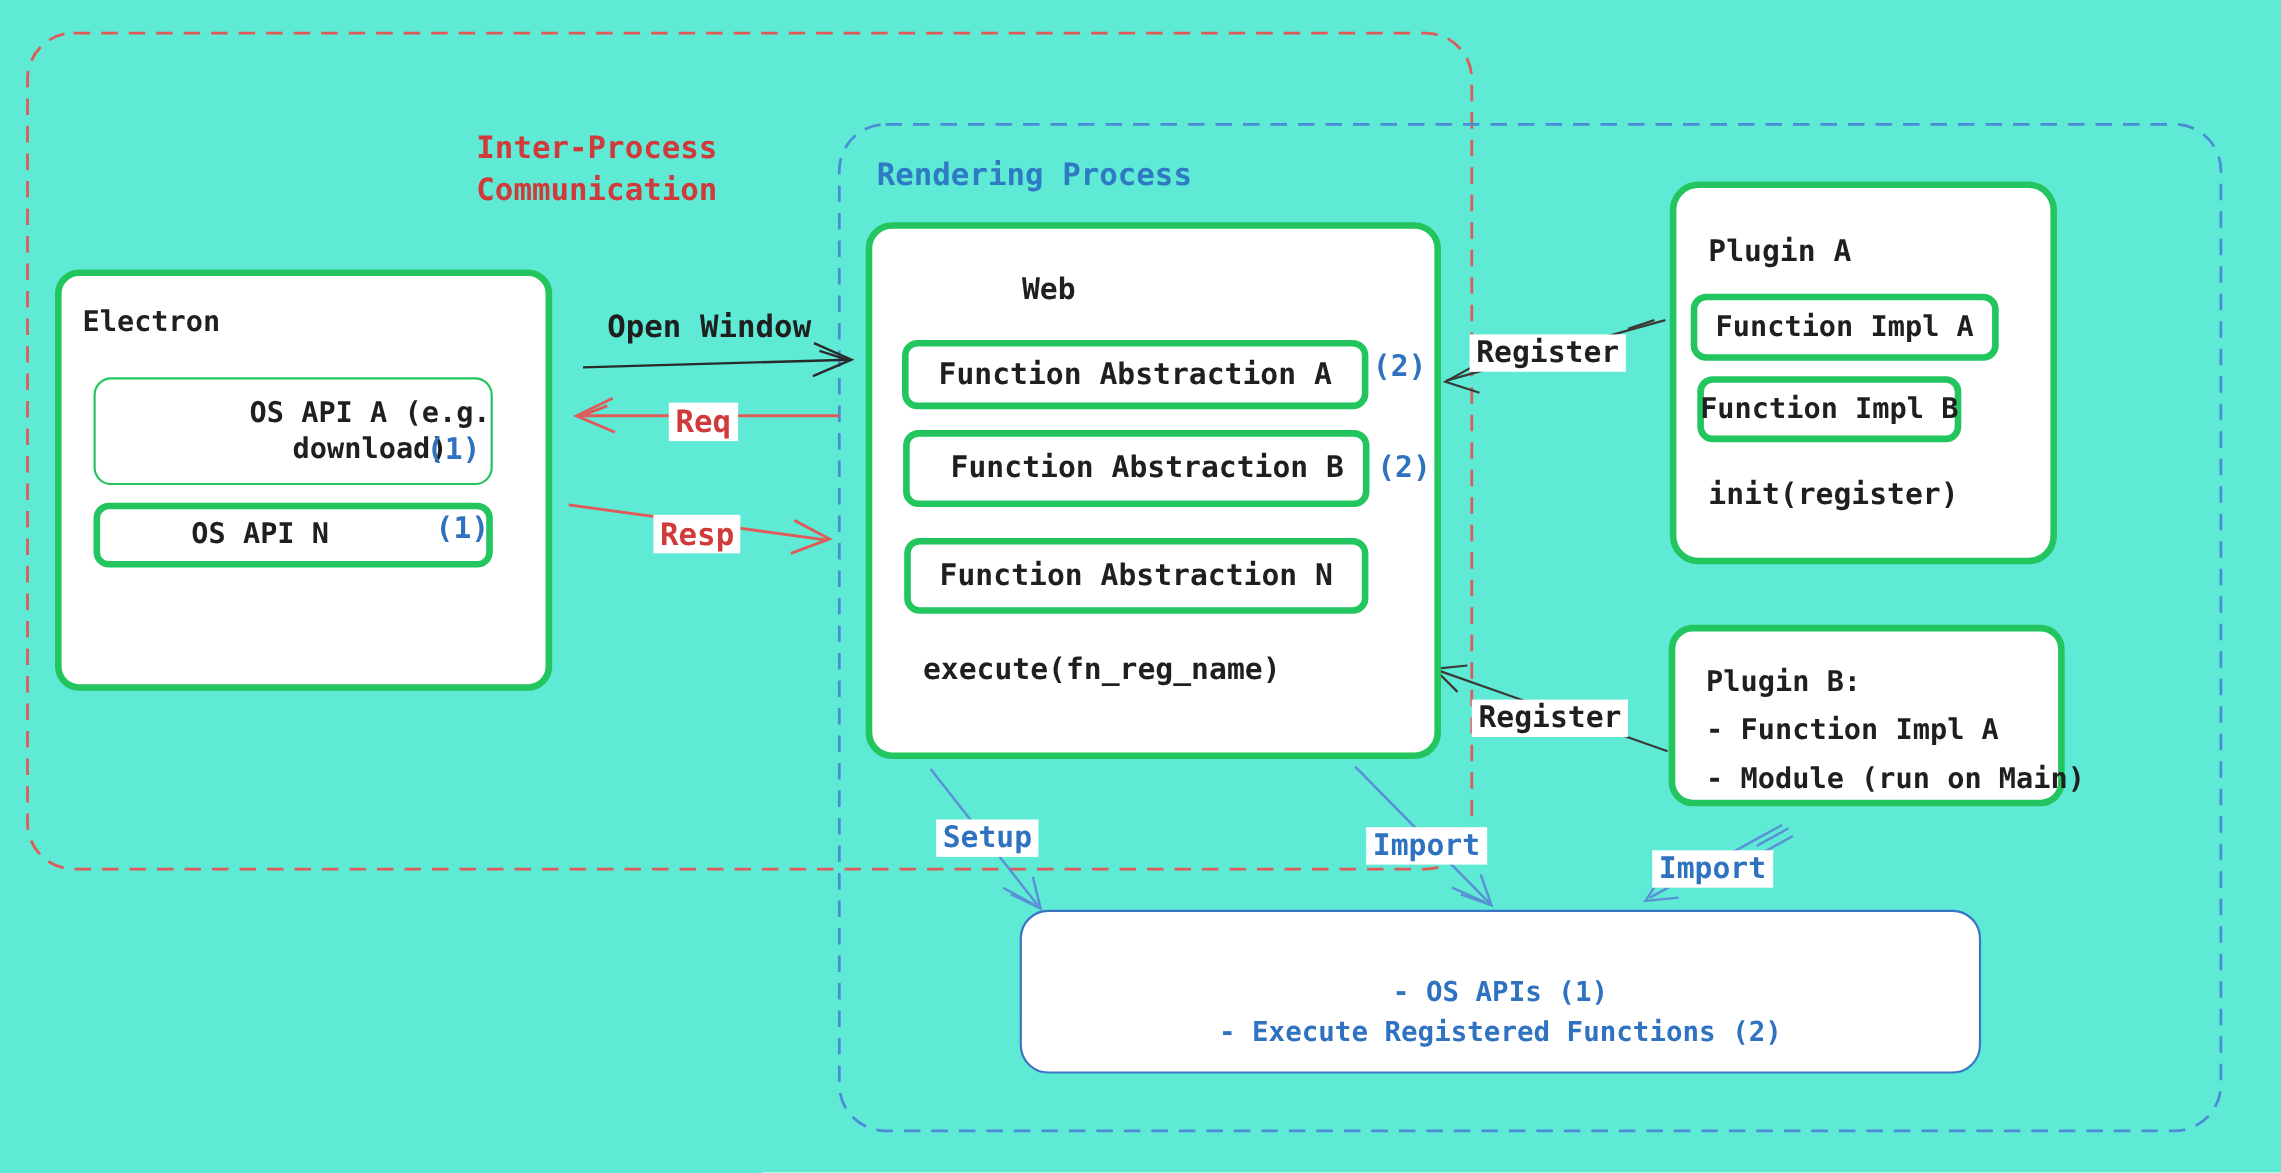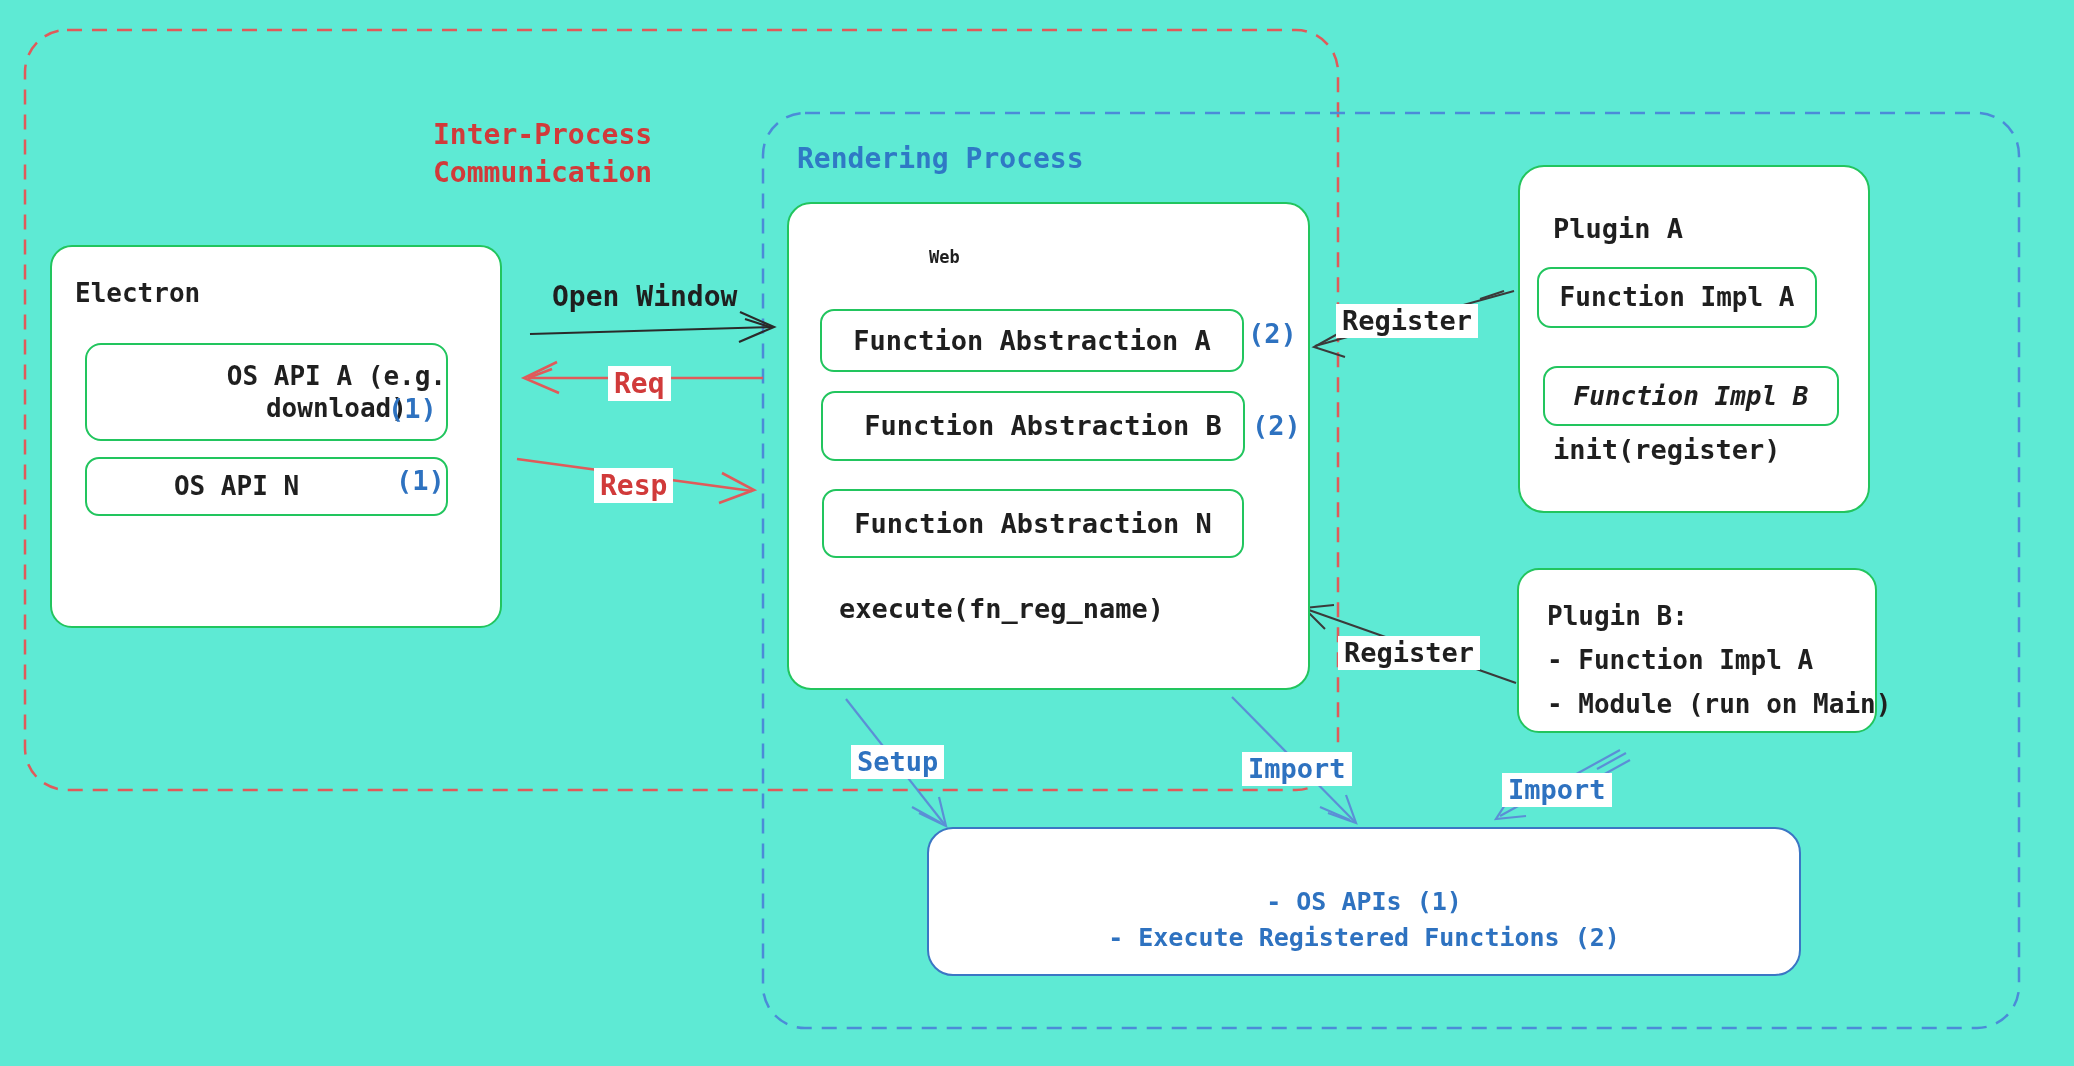--- a/index.html
+++ b/index.html
@@ -1,21 +1,21 @@
 <!DOCTYPE html>
 <html><head>
 <meta charset="utf-8">
 <style>
   html,body{margin:0;padding:0;background:#ffffff;}
   .canvas{
     position:relative;width:2074px;height:1066px;background:#5eead4;overflow:hidden;
     font-family:"DejaVu Sans Mono","Liberation Mono",monospace;
   }
   .svg-layer{position:absolute;left:0;top:0;width:2074px;height:1066px;z-index:1;}
-  .box{position:absolute;border:2px solid #22c55e;background:#ffffff;box-sizing:border-box;z-index:2;}
+  .box{position:absolute;border:6px solid #22c55e;background:#ffffff;box-sizing:border-box;z-index:2;}
   .lbl{position:absolute;white-space:pre;font-weight:600;color:#1f1f1f;z-index:3;line-height:1.25;}
   .center{display:flex;align-items:center;justify-content:center;text-align:center;}
   .red{color:#d13a3a;}
   .blue{color:#2e72c0;}
   .onLine{background:#ffffff;padding:0 6px;z-index:4;}
   .badge{position:absolute;font-weight:600;color:#2e72c0;z-index:3;white-space:pre;}
 </style>
 </head>
 <body>
 
@@ -86,21 +86,21 @@
     <div class="lbl" style="position:static;font-size:26px;line-height:32px;"><span>OS API A (e.g.</span><br><span>download)</span></div>
   </div>
   <div class="badge" style="left:388px;top:393px;font-size:27px;">(1)</div>
 
   <div class="box center" style="left:85px;top:457px;width:363px;height:59px;border-radius:14px;">
     <div class="lbl" style="position:static;font-size:26px;margin-right:60px;">OS API N</div>
   </div>
   <div class="badge" style="left:396px;top:465px;font-size:27px;">(1)</div>
 
   <div class="box" style="left:787px;top:202px;width:523px;height:488px;border-radius:24px;"></div>
-  <div class="lbl" style="left:929px;top:247px;font-size:17px;">Web</div>
+  <div class="lbl" style="left:929px;top:247px;font-size:27px;">Web</div>
 
   <div class="box center" style="left:820px;top:309px;width:424px;height:63px;border-radius:14px;">
     <div class="lbl" style="position:static;font-size:27px;">Function Abstraction A</div>
   </div>
   <div class="badge" style="left:1248px;top:318px;font-size:27px;">(2)</div>
 
   <div class="box center" style="left:821px;top:391px;width:424px;height:70px;border-radius:14px;padding-left:20px;">
     <div class="lbl" style="position:static;font-size:27px;">Function Abstraction B</div>
   </div>
   <div class="badge" style="left:1252px;top:410px;font-size:27px;">(2)</div>
@@ -110,21 +110,21 @@
   </div>
 
   <div class="lbl" style="left:839px;top:592px;font-size:27px;">execute(fn_reg_name)</div>
 
   <div class="box" style="left:1518px;top:165px;width:352px;height:348px;border-radius:26px;"></div>
   <div class="lbl" style="left:1553px;top:212px;font-size:27px;">Plugin A</div>
 
   <div class="box center" style="left:1537px;top:267px;width:280px;height:61px;border-radius:14px;">
     <div class="lbl" style="position:static;font-size:26px;">Function Impl A</div>
   </div>
-  <div class="box center" style="left:1543px;top:366px;width:296px;height:60px;border-radius:14px;font-style:italic;">
+  <div class="box center" style="left:1543px;top:342px;width:240px;height:60px;border-radius:14px;">
     <div class="lbl" style="position:static;font-size:26px;">Function Impl B</div>
   </div>
   <div class="lbl" style="left:1553px;top:433px;font-size:27px;">init(register)</div>
 
   <div class="box" style="left:1517px;top:568px;width:360px;height:165px;border-radius:22px;padding:24px 0 0 28px;">
     <div class="lbl" style="position:static;font-size:26px;line-height:44px;"><span>Plugin B:</span><br><span>- Function Impl A</span><br><span>- Module (run on Main)</span></div>
   </div>
 
   <div class="box center" style="left:927px;top:827px;width:874px;height:149px;border-radius:26px;border:2px solid #3b76c4;">
     <div class="lbl blue" style="position:static;font-size:25px;line-height:36px;text-align:center;"><br><span>- OS APIs (1)</span><br><span>- Execute Registered Functions (2)</span></div>

